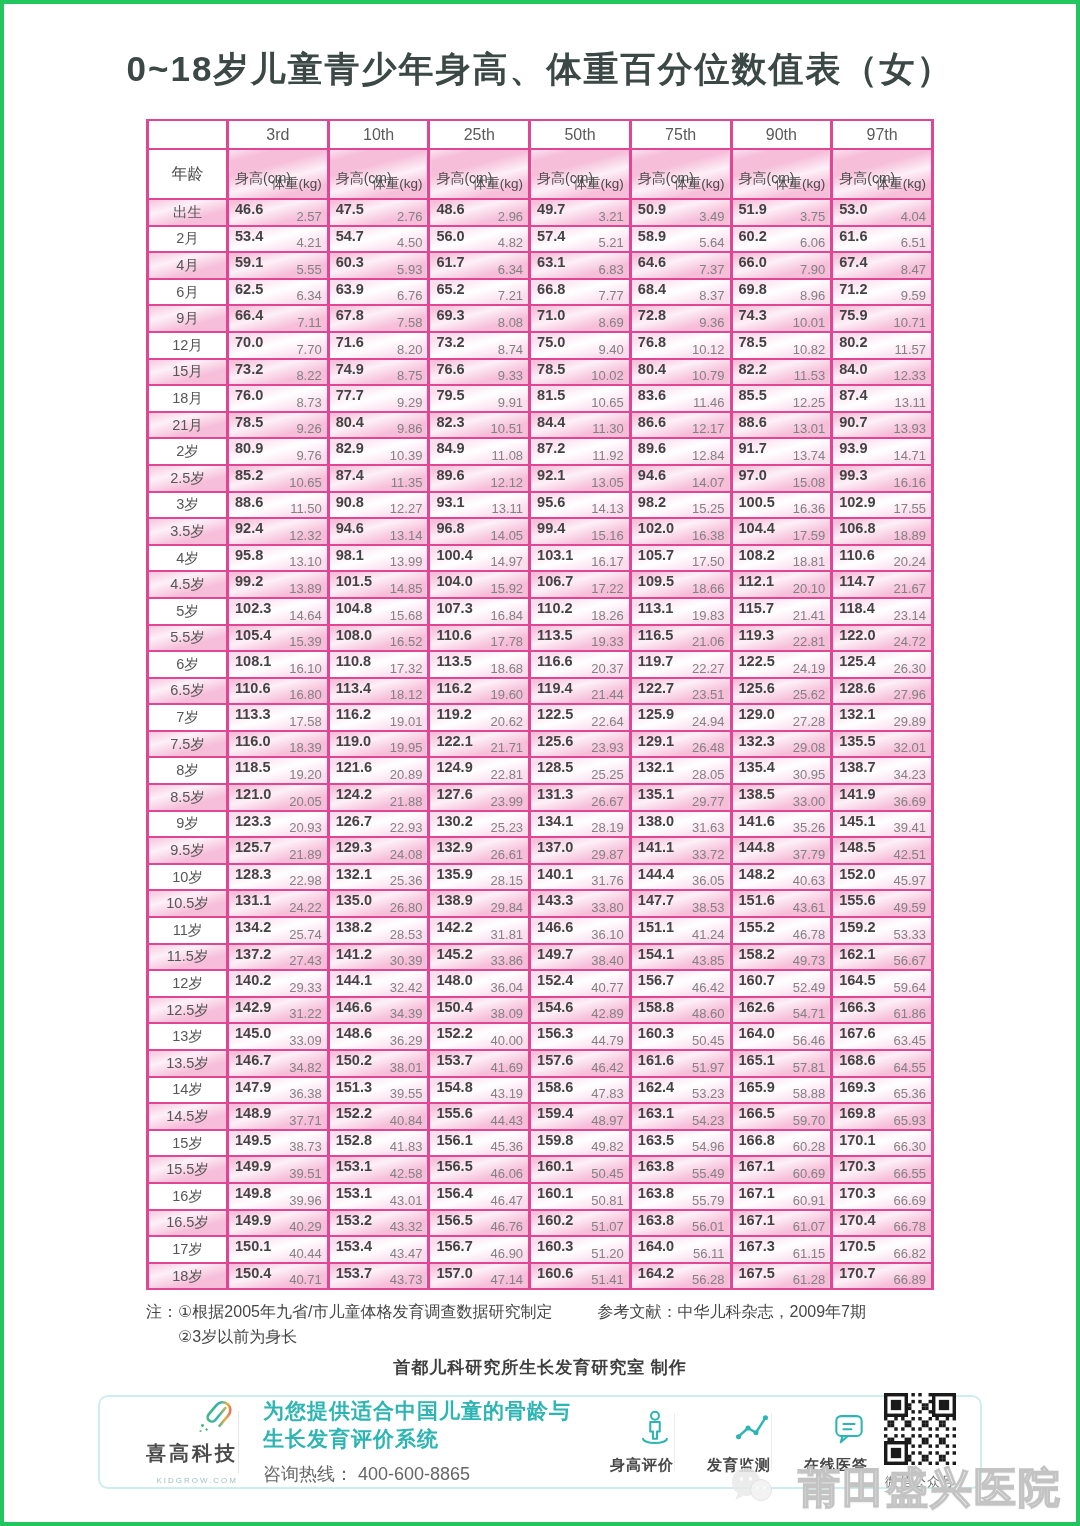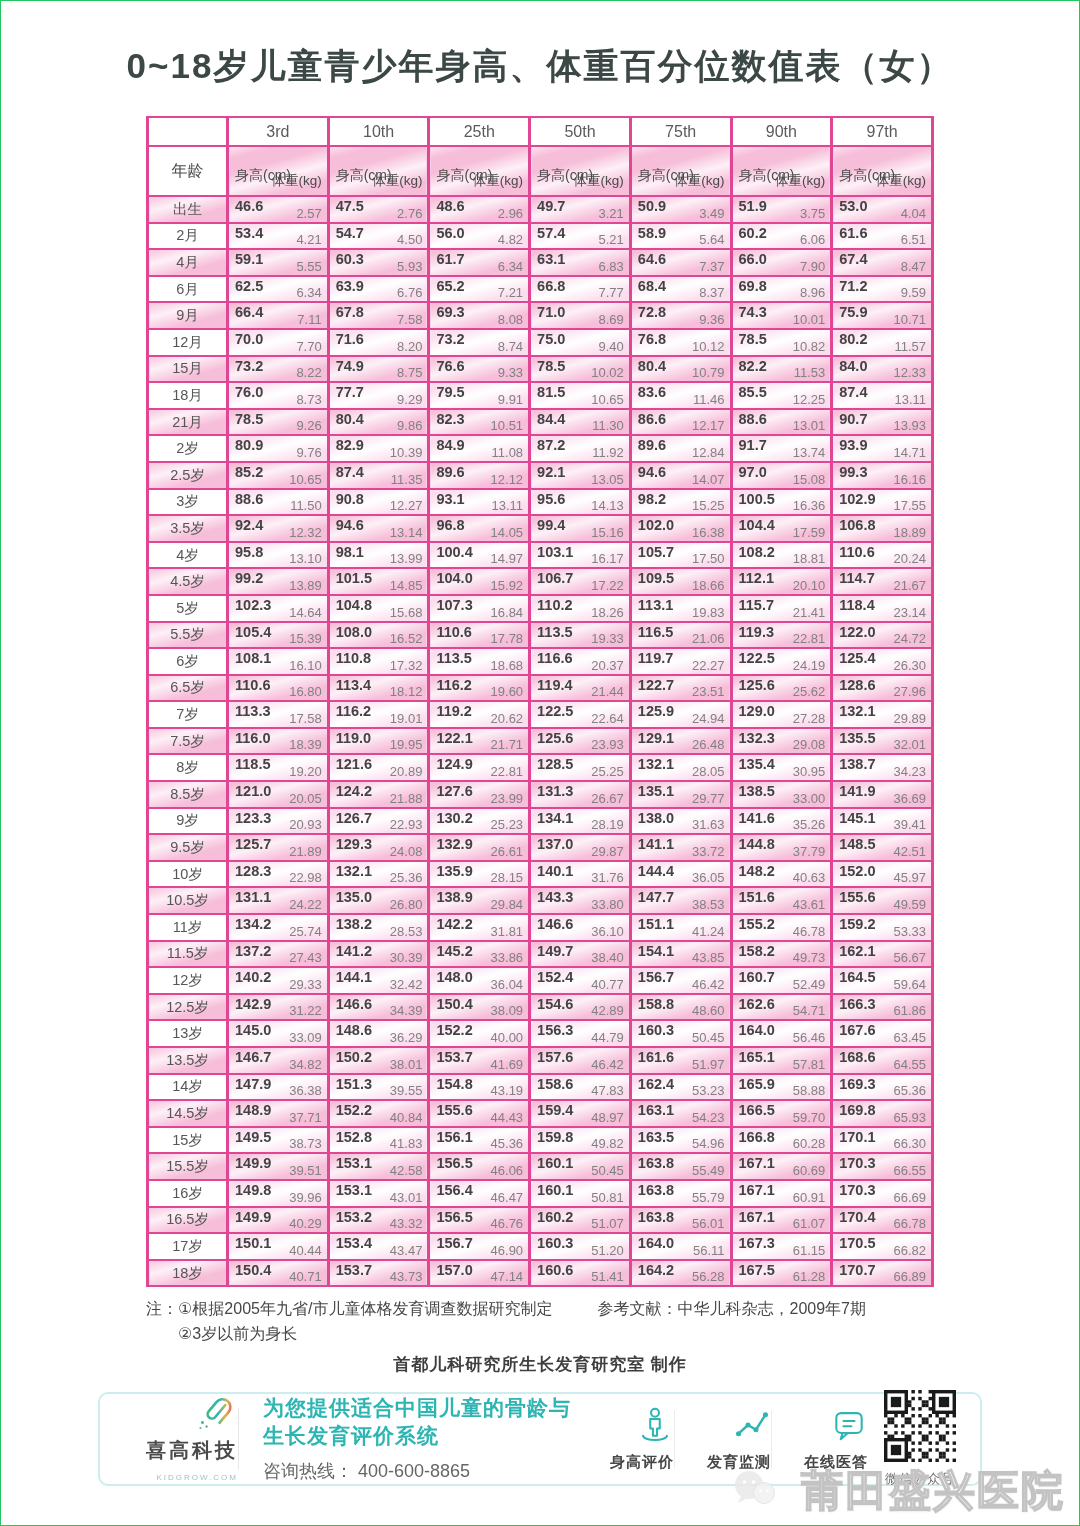--- a/index.html
+++ b/index.html
@@ -1,18 +1,18 @@
 <!DOCTYPE html>
 <html><head>
 <meta charset="utf-8">
 <style>
   html,body{margin:0;padding:0;background:#fff;}
   body{width:1080px;font-family:"Liberation Sans","DejaVu Sans",sans-serif;}
   .page{position:relative;width:1080px;height:1526px;background:#fff;
-        border:1px solid #22c55e;box-sizing:border-box;overflow:hidden;}
+        border:4px solid #22c55e;box-sizing:border-box;overflow:hidden;}
   .title{margin:0;padding-top:42px;text-align:center;font-size:35px;font-weight:bold;
          color:#3c4846;letter-spacing:2px;}
   
   .tbl-wrap{width:788px;margin:26px auto 0;}
   table.gc{width:100%;border-collapse:collapse;table-layout:fixed;}
   table.gc th,table.gc td{border:2px solid #e04694;border-left-width:3px;border-right-width:3px;
          padding:0;box-sizing:border-box;}
   tr.phead th{height:29px;background:#fff;font-size:16px;font-weight:normal;color:#5a5a5a;text-align:center;}
   tr.shead th{height:50px;position:relative;font-weight:normal;}
   tr.shead th.agecell{background:#fff;font-size:16px;color:#4c4c4c;text-align:center;font-weight:normal;}

